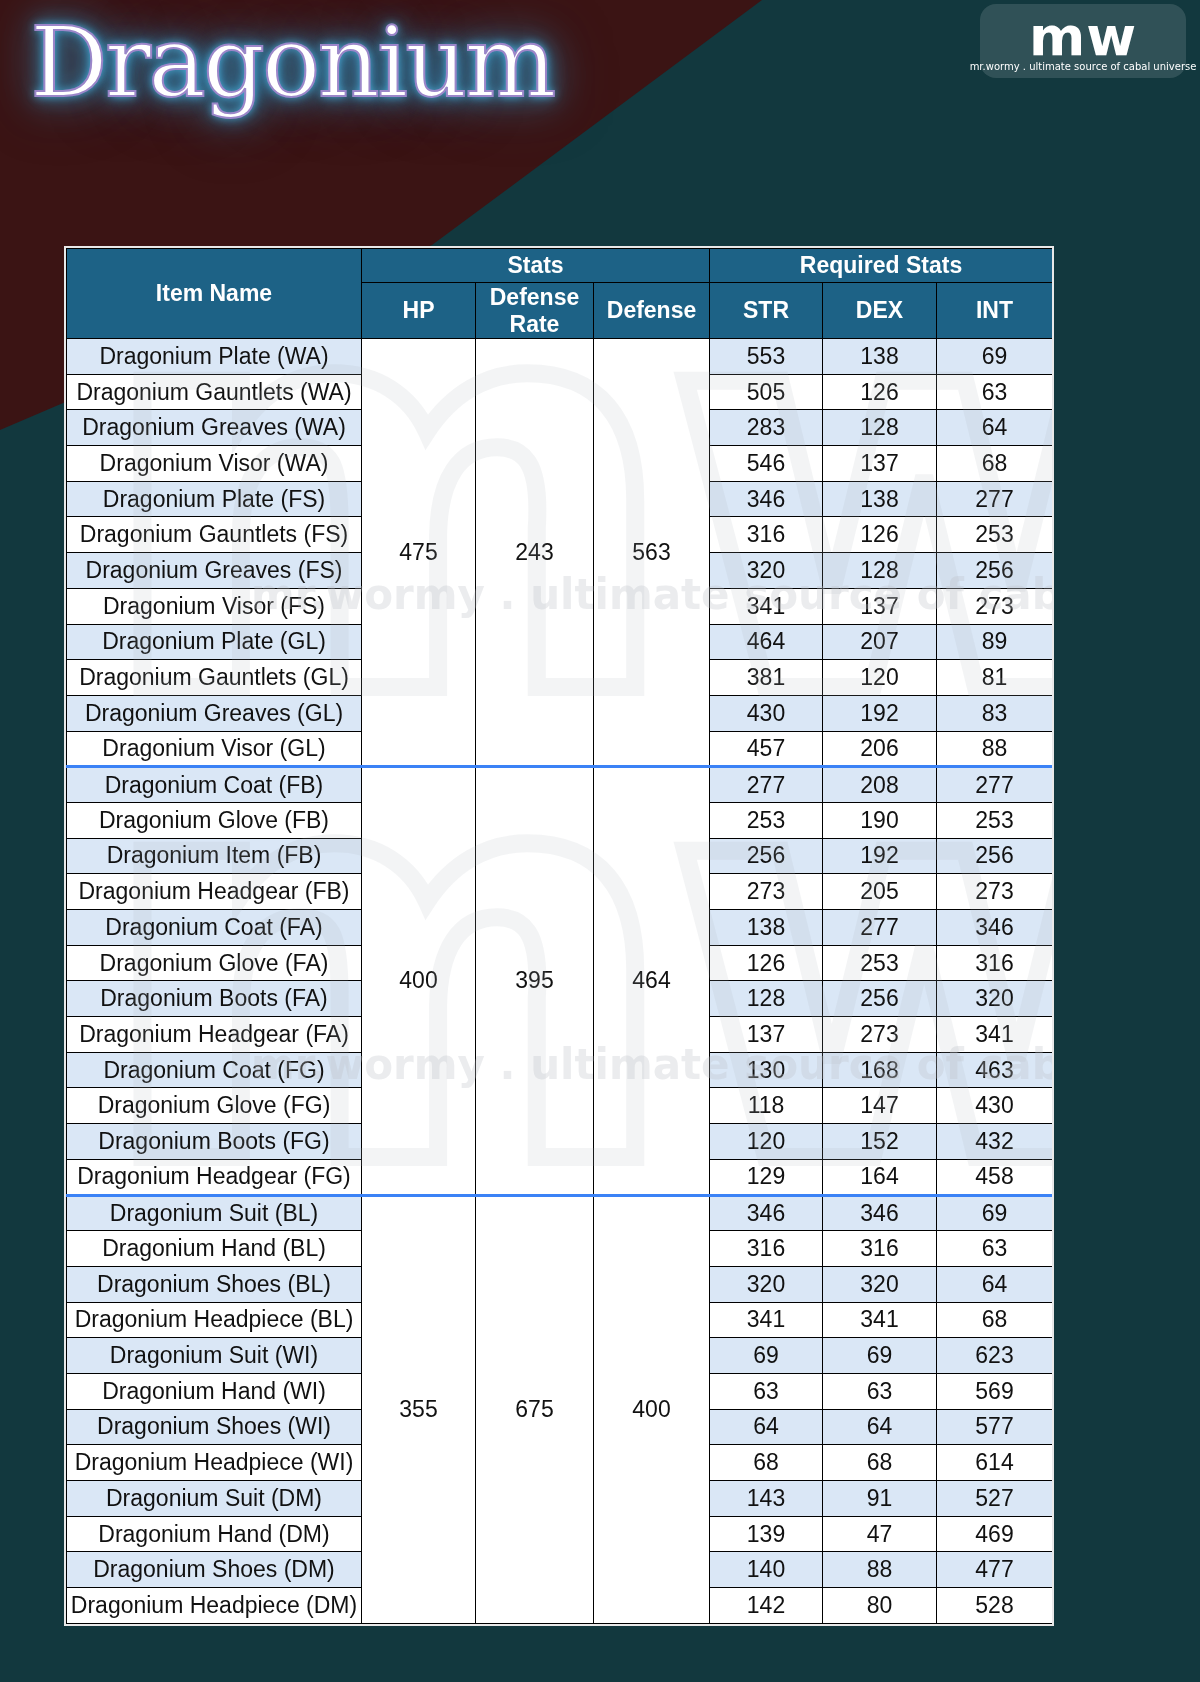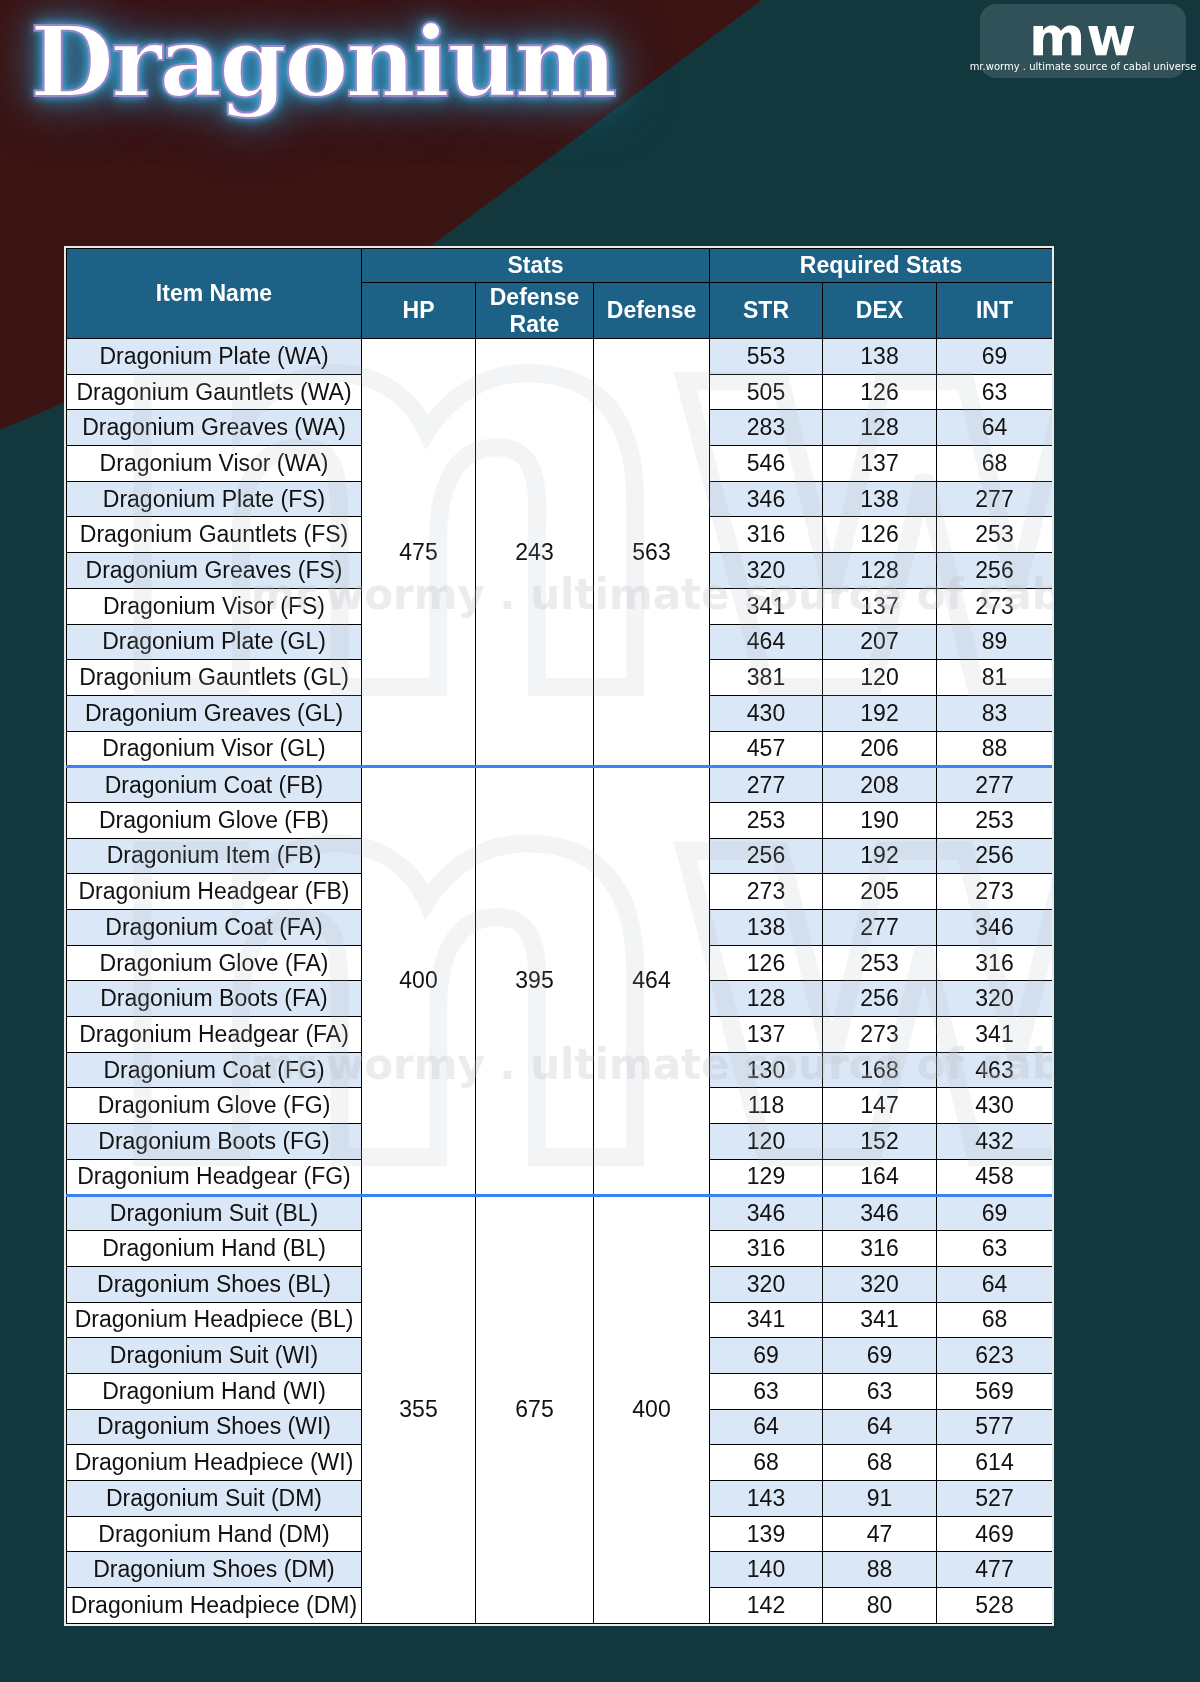--- a/index.html
+++ b/index.html
@@ -5,21 +5,21 @@
   html,body{margin:0;padding:0;background:#0c2b30;}
   .page{position:relative;width:1200px;height:1682px;overflow:hidden;
         background:var(--page-bg,#12383E);
         font-family:"Liberation Sans",sans-serif;}
   
   .banner{position:absolute;left:0;top:0;width:1200px;height:430px;
           background:var(--banner-bg,#3B1414);
           clip-path:polygon(0 0,63.5% 0,36% 57%,0 100%);}
   
   .title{position:absolute;left:30px;top:12px;
-         font-family:"DejaVu Serif",serif;font-weight:700;
+         font-family:"DejaVu Serif",serif;font-weight:400;
          font-size:97px;letter-spacing:-3px;line-height:1.05;color:#fff;
          -webkit-text-stroke:2px #9b86c9;
          text-shadow:0 0 8px rgba(79,193,240,.95),0 0 20px rgba(47,168,224,.9),
                      0 0 40px rgba(47,168,224,.75),0 0 62px rgba(47,168,224,.5);}
   .subtitle{position:absolute;left:33px;top:134px;
          font-family:"DejaVu Serif",serif;font-weight:700;font-style:italic;
          font-size:44px;color:#fff;letter-spacing:0;
          -webkit-text-stroke:1.5px #8f7ec0;
          text-shadow:0 0 6px rgba(79,193,240,.95),0 0 16px rgba(47,168,224,.85),
                      0 0 32px rgba(47,168,224,.6);}

